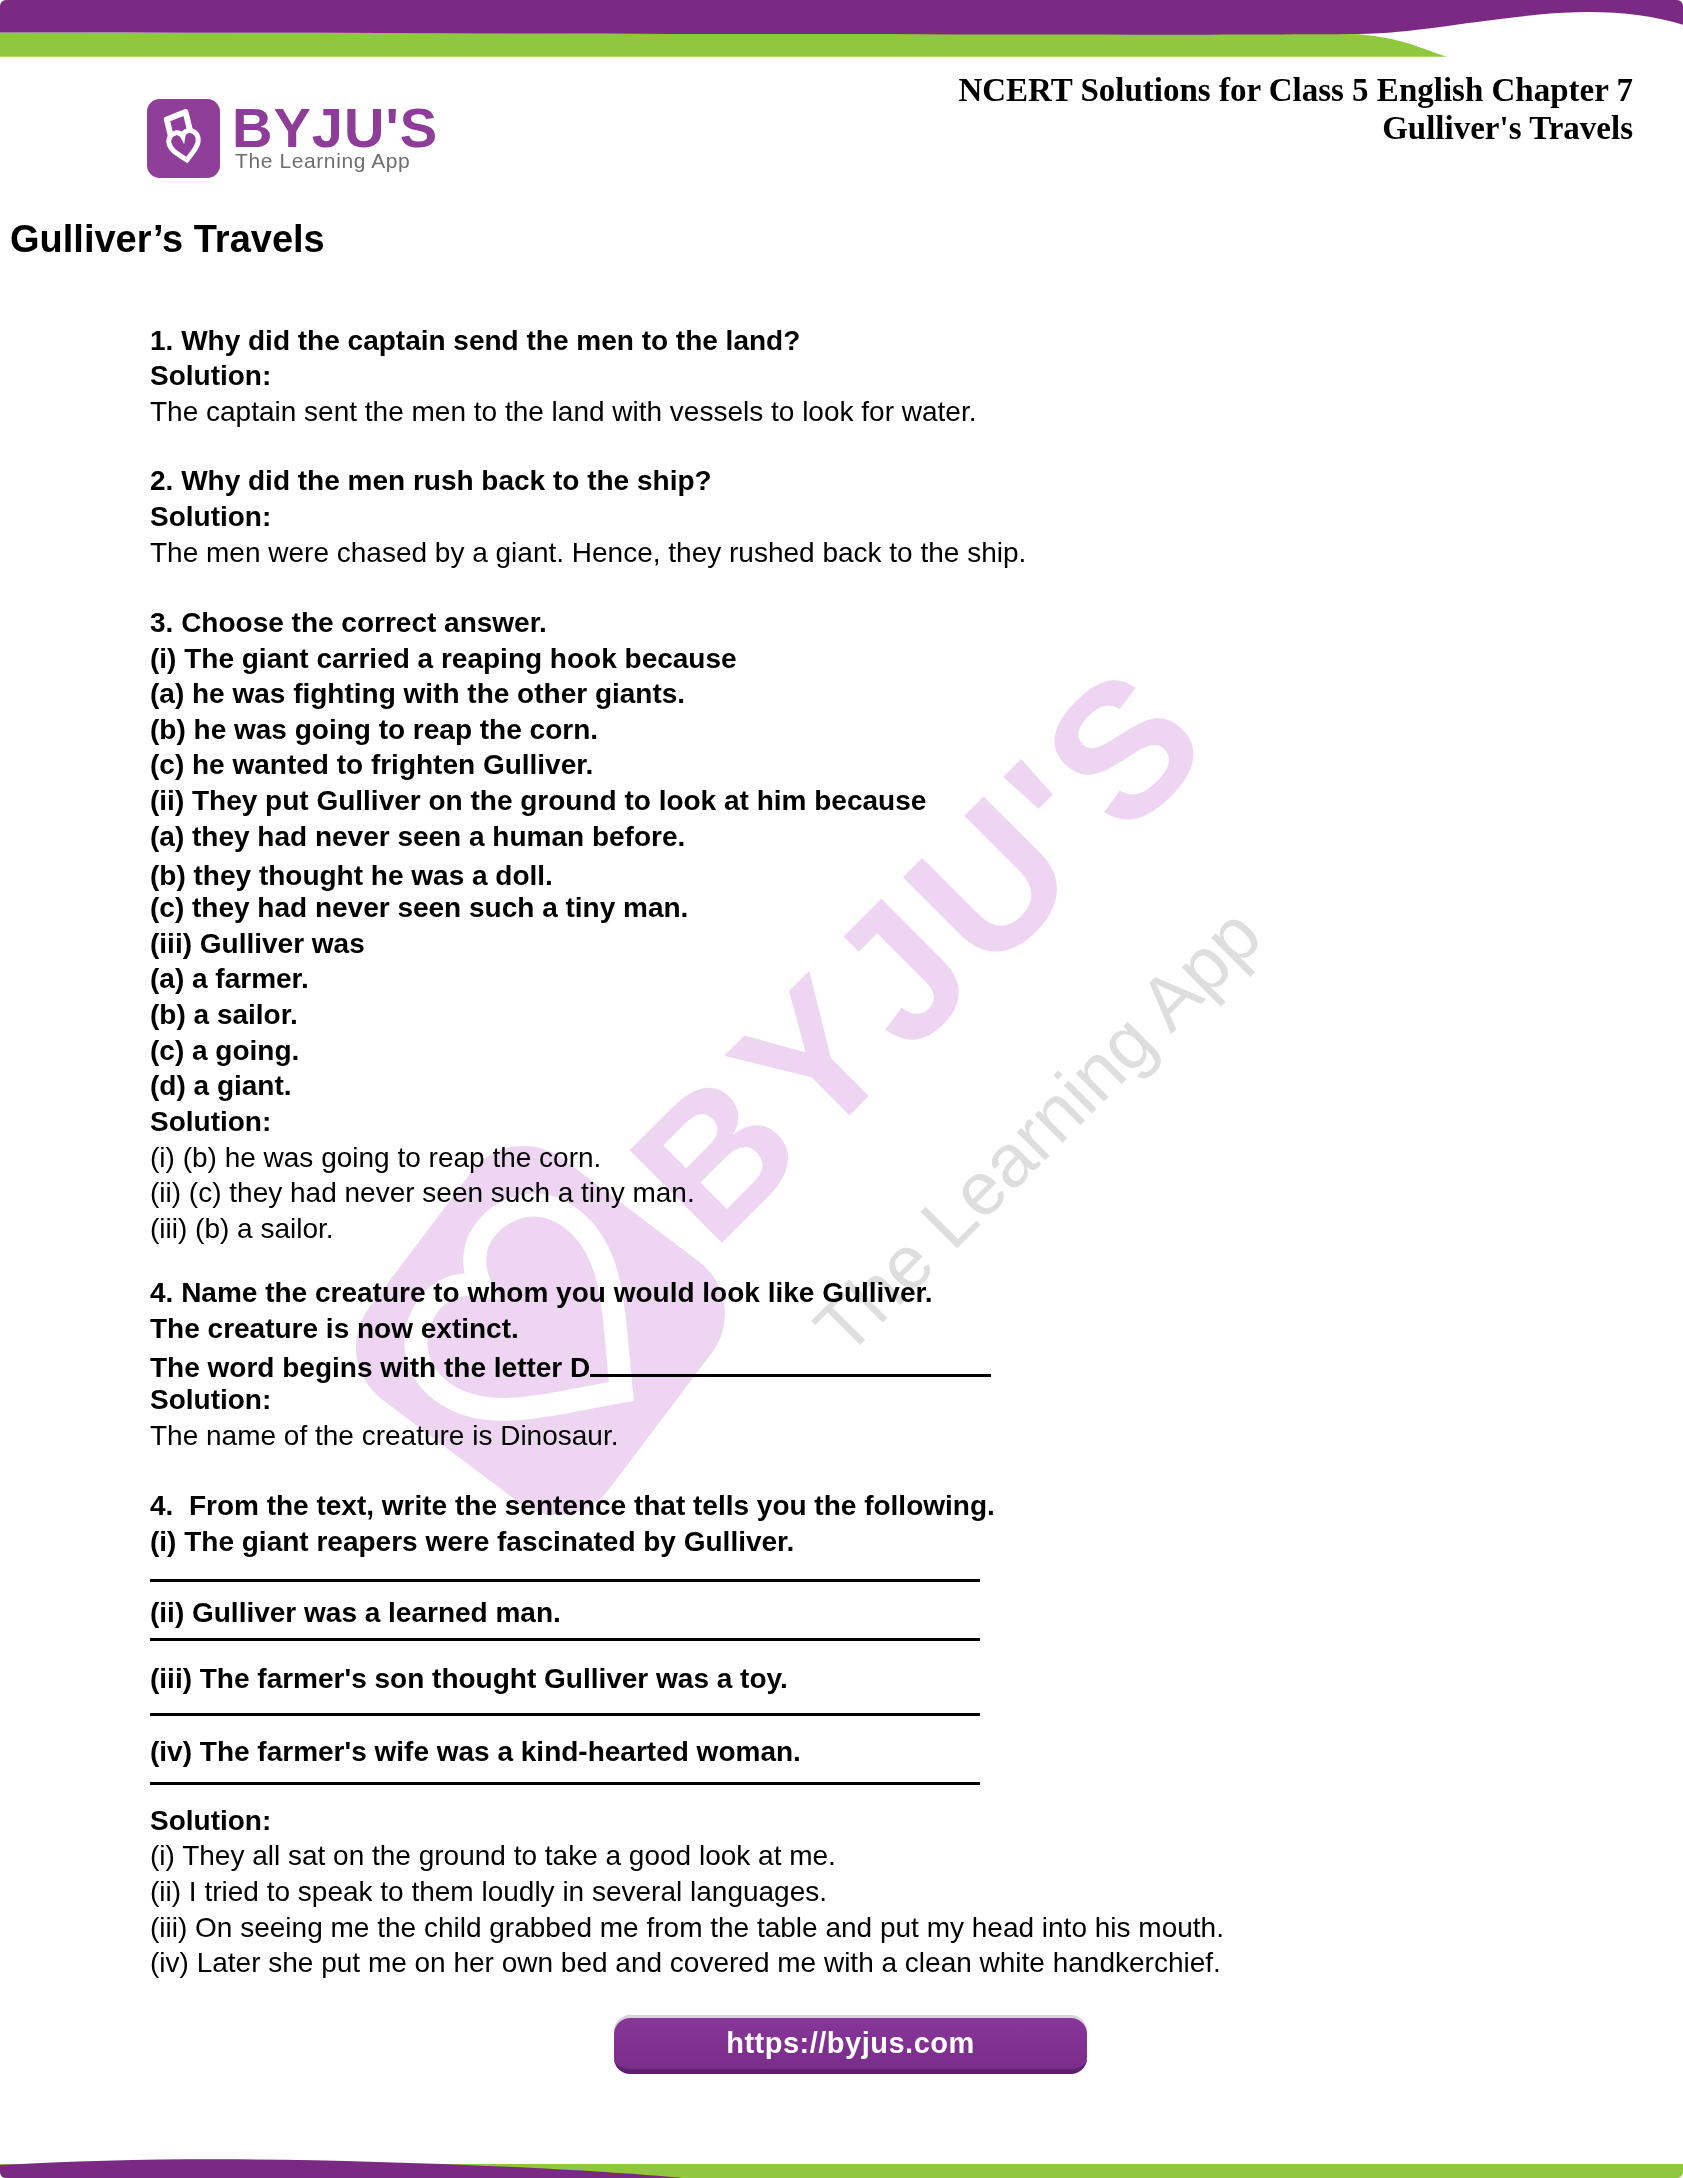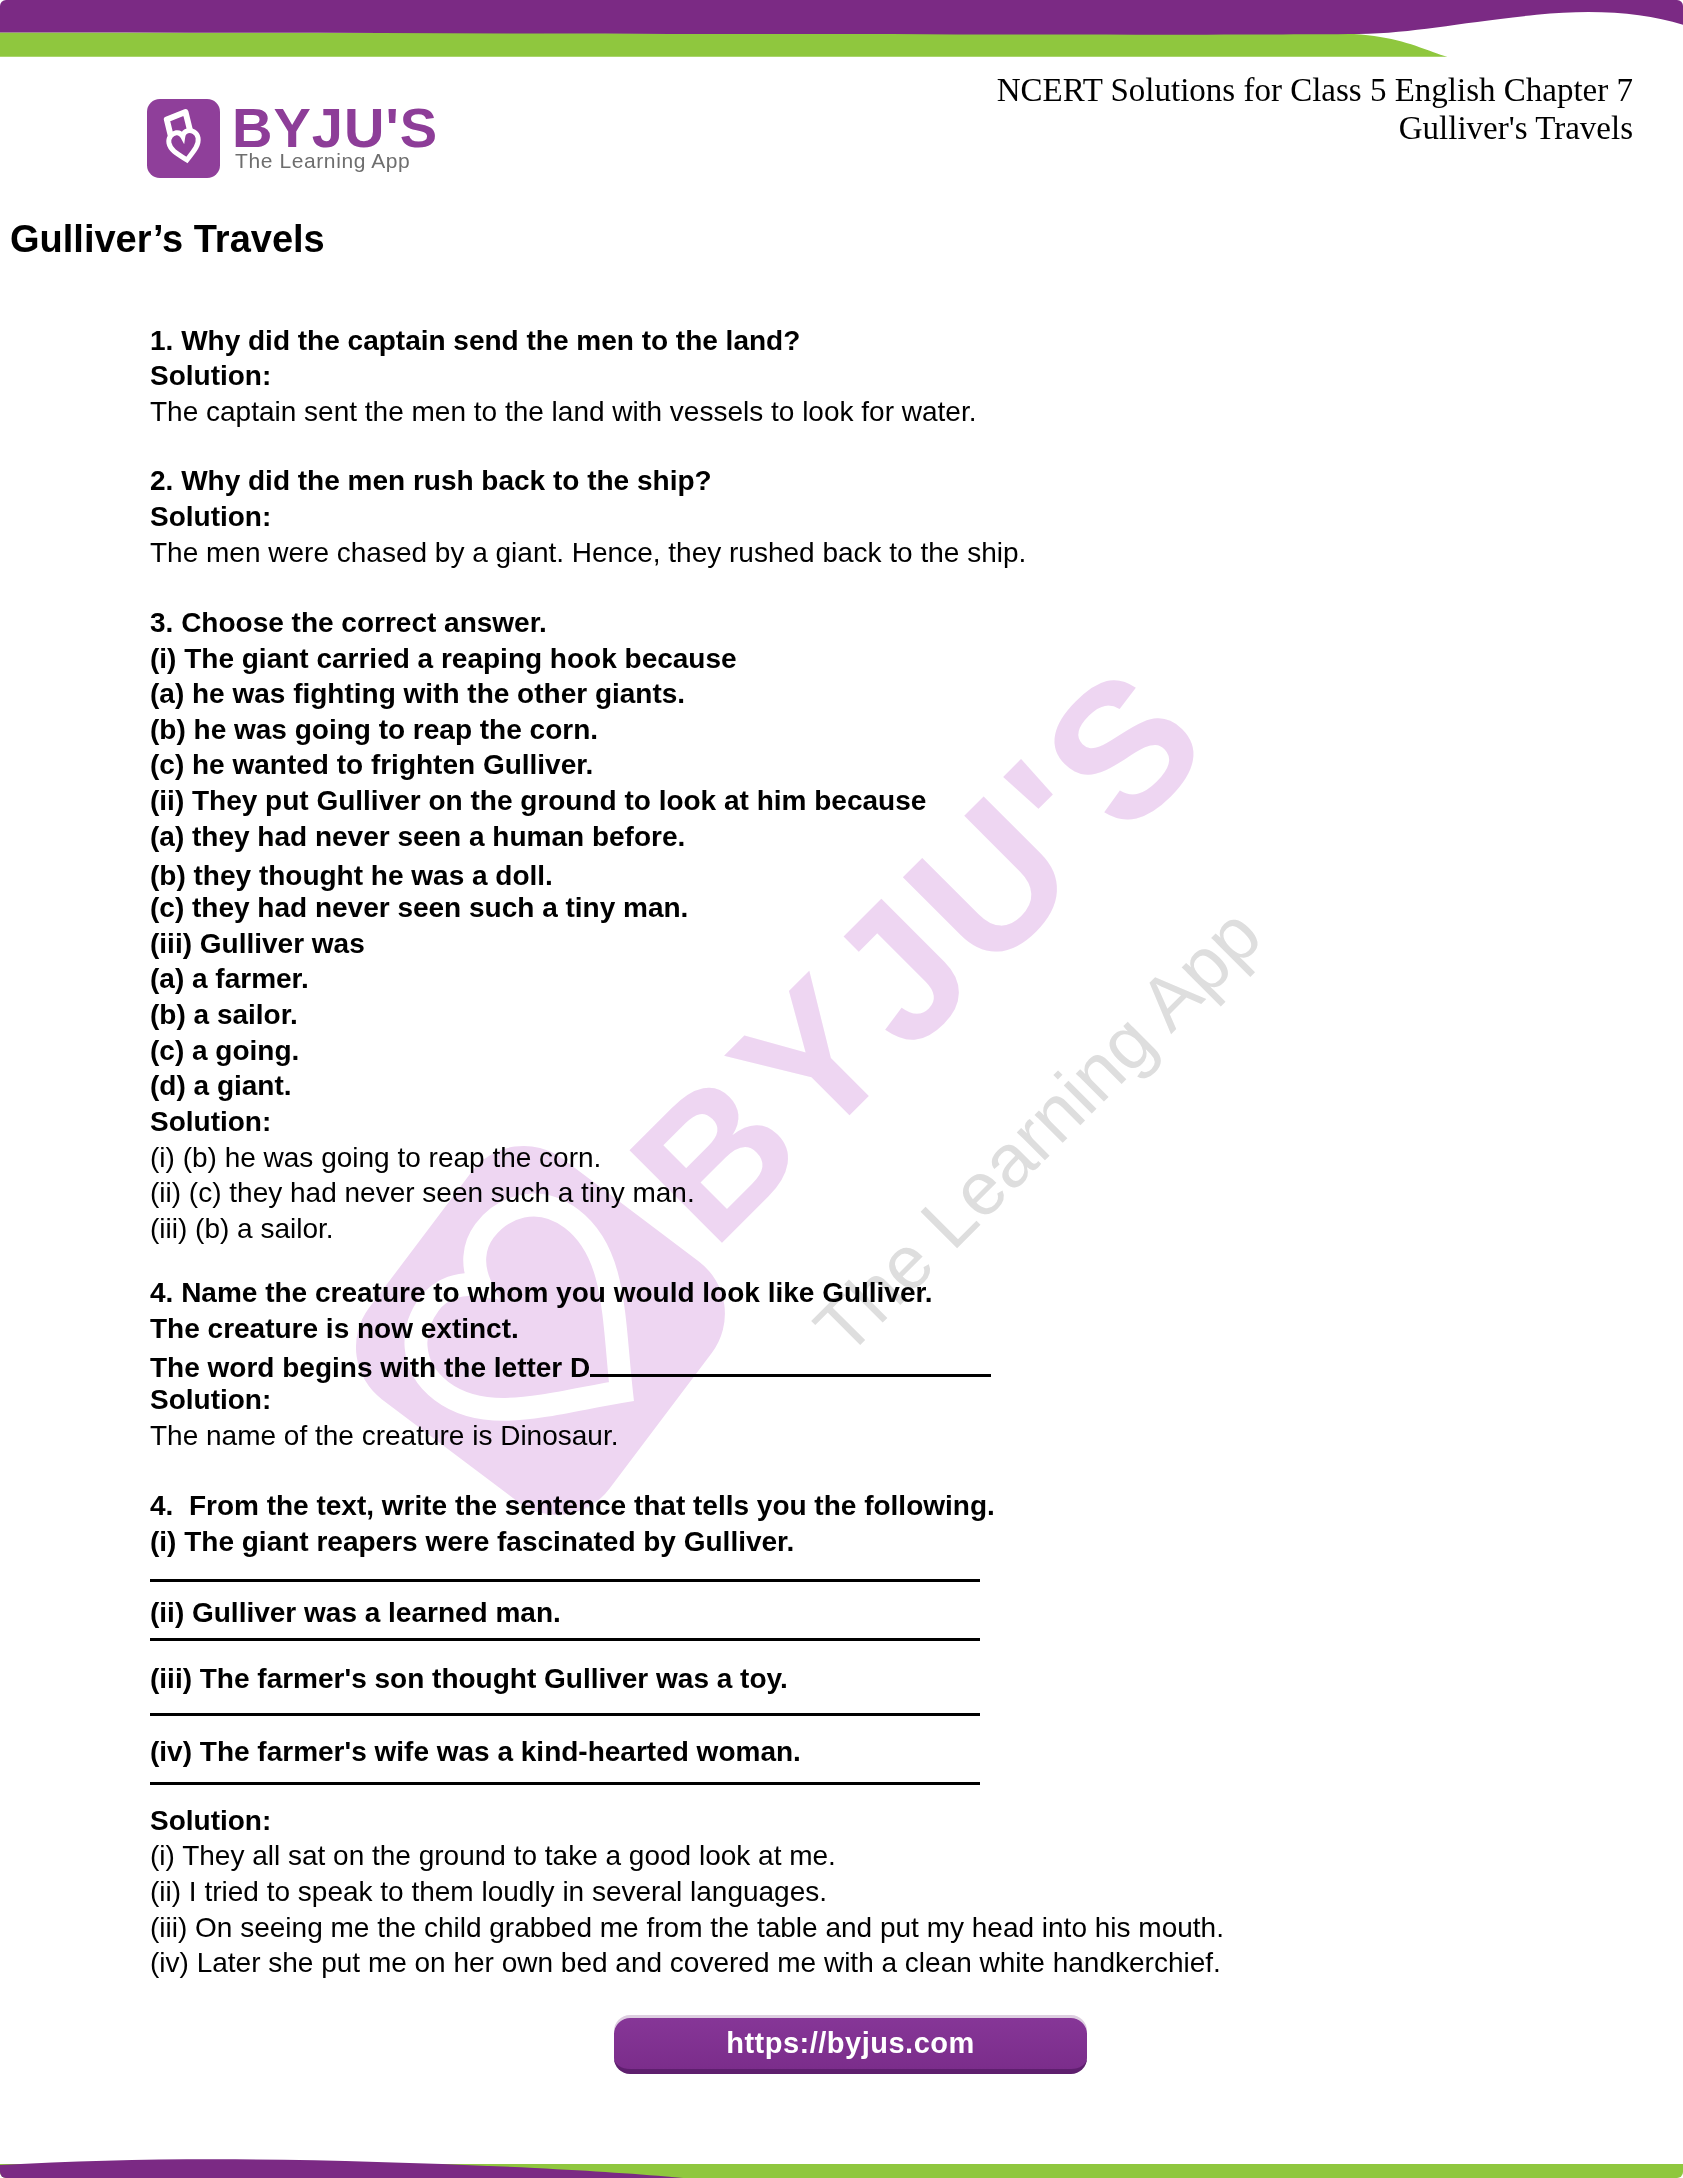--- a/index.html
+++ b/index.html
@@ -16,21 +16,21 @@
     position:absolute; left:232px; top:95px; font-size:56px; font-weight:700;
     color:#8d3d98; letter-spacing:1px;
   }
   .logo-tagline {
     position:absolute; left:235px; top:149px; font-size:21px; color:#6e6e6e;
     letter-spacing:0.6px;
   }
   
   .doc-header {
     position:absolute; top:71px; right:50px; text-align:right;
-    font-family:"Liberation Serif", serif; font-weight:400;
+    font-family:"Liberation Serif", serif; font-weight:700;
     font-size:33px; line-height:38px; color:#000;
   }
   
   .watermark {
     position:absolute; left:236px; top:634px; width:1188px; height:941px;
     display:flex; flex-direction:column; align-items:center; justify-content:center;
     transform:rotate(-45deg); z-index:1; pointer-events:none;
   }
   .wm-row { display:flex; align-items:center; gap:14px; }
   .wm-brand {

